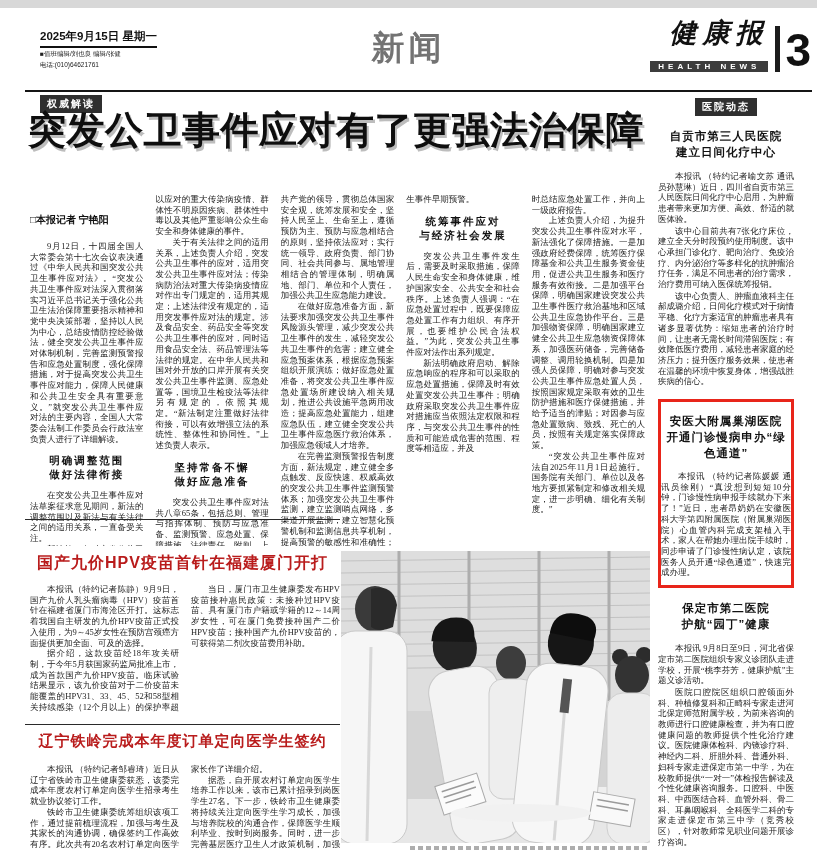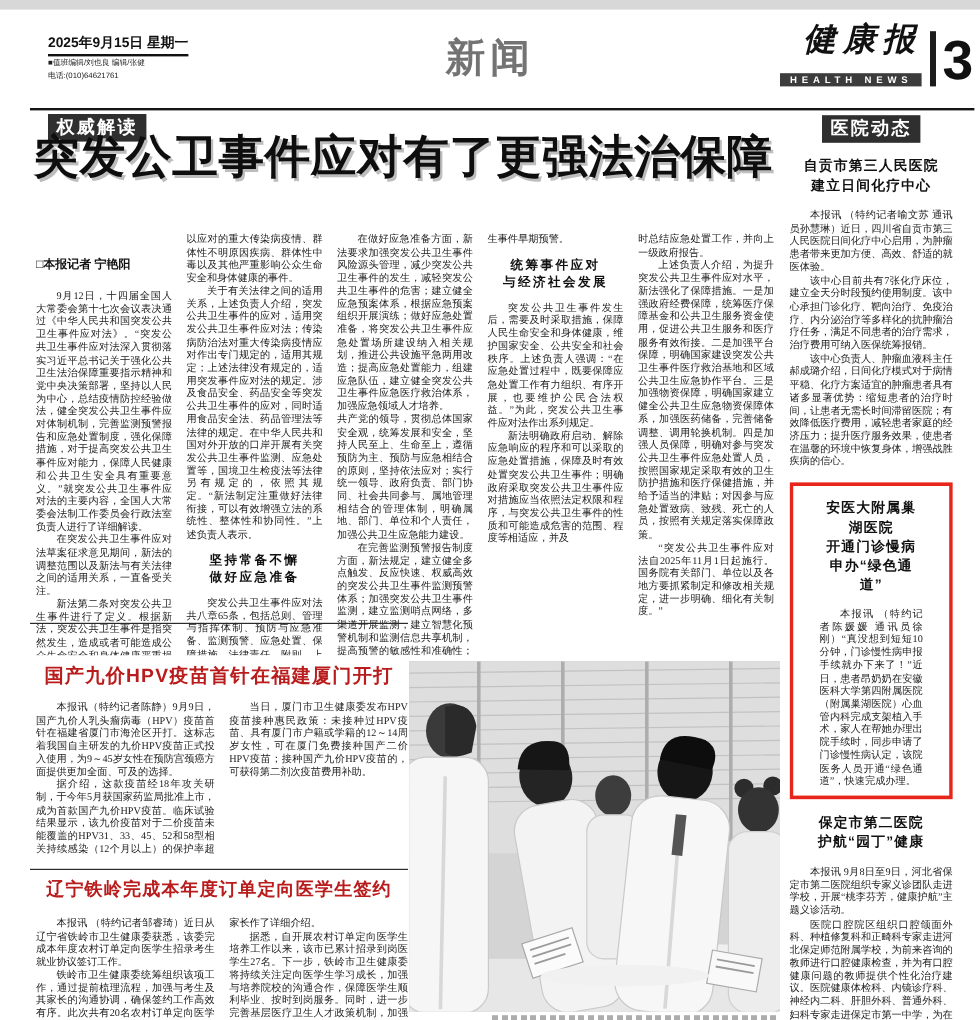--- a/index.html
+++ b/index.html
@@ -20,21 +20,21 @@
   .masthead{position:absolute;right:6px;top:18px;display:flex;align-items:flex-end;}
   .masthead-cn{font-family:"Liberation Serif",serif;font-style:italic;font-weight:bold;font-size:27px;
     letter-spacing:6px;color:#111;line-height:30px;text-align:right;}
   .masthead-en{background:#3c3c3c;color:#fff;font-family:"Liberation Sans",sans-serif;font-weight:bold;
     font-size:8px;letter-spacing:4px;padding:1px 8px;margin-top:13px;text-align:center;}
   .masthead-bar{width:5px;height:46px;background:#1c1c1c;margin:0 5px 0 7px;}
   .page-number{font-family:"Liberation Sans",sans-serif;font-weight:900;font-size:46px;line-height:44px;color:#111;}
   .header-rule{position:absolute;left:25px;top:90px;width:787px;height:2px;background:#151515;}
   
   .black-tag{background:#2f2f2f;color:#fff;font-family:"Liberation Sans",sans-serif;font-weight:bold;
-    font-size:15px;letter-spacing:2px;padding:2px 7px;display:inline-block;}
+    font-size:10px;letter-spacing:2px;padding:2px 7px;display:inline-block;}
   .main-tag{position:absolute;left:40px;top:95px;}
   .rail-tag-wrap{text-align:center;margin:2px 0 4px;}
   
   .main-headline{position:absolute;left:28px;top:105px;width:618px;
     font-family:Liberation Mono, monospace;font-weight:900;font-size:38px;letter-spacing:0.5px;
     color:#0e0e0e;text-shadow:2px 3px 0 #bdbdbd;white-space:nowrap;}
   .cols{position:absolute;display:flex;gap:12px;overflow:hidden;align-items:stretch;}
   .col{flex:1 1 0;overflow:hidden;text-align:justify;}
   #main-cols{left:30px;top:194px;width:615px;height:352px;}
   .para{font-size:8.5px;line-height:10.7px;text-indent:2em;margin:0;text-align:justify;color:#1b1b1b;}
@@ -54,21 +54,21 @@
   #ln-cols{left:30px;top:764px;width:310px;height:86px;}
   
   .photo{position:absolute;left:341px;top:551px;width:309px;height:292px;overflow:hidden;background:#d2d2d2;}
   .caption-clip{position:absolute;left:410px;top:846px;width:238px;height:4px;opacity:.55;
     background:repeating-linear-gradient(90deg,#6a6a6a 0 5px,transparent 5px 8px);}
   
   .right-rail{position:absolute;left:658px;top:94px;width:136px;height:756px;overflow:hidden;}
   .rail-headline{font-family:"Liberation Sans",sans-serif;font-weight:bold;font-size:11.5px;
     text-align:center;line-height:16px;margin:12px 0 11px;color:#111;letter-spacing:1px;}
   .rail-article .para{margin-bottom:1px;}
-  .red-box{border:3px solid var(--red,#e8251a);padding:3px 22px 6px;margin:12px 0 8px;}
+  .red-box{border:3px solid var(--red,#e8251a);padding:3px 0 6px;margin:12px 0 8px;}
   .red-box .rail-headline{margin:8px 0 10px;}
 </style>
 </head>
 <body>
 
 <div class="top-strip"></div>
 
 <div class="date-block">
   <div class="date-line">2025年9月15日 星期一</div>
   <div class="tiny-line">■值班编辑/刘也良 编辑/张健</div>
@@ -87,35 +87,39 @@
 </div>
 
 <div class="header-rule"></div>
 
 <div class="black-tag main-tag">权威解读</div>
 <div class="main-headline">突发公卫事件应对有了更强法治保障</div>
 <div class="cols" id="main-cols">
     <div class="col">
       <p class="byline">□本报记者 宁艳阳</p>
       <p class="para">9月12日，十四届全国人大常委会第十七次会议表决通过《中华人民共和国突发公共卫生事件应对法》。“突发公共卫生事件应对法深入贯彻落实习近平总书记关于强化公共卫生法治保障重要指示精神和党中央决策部署，坚持以人民为中心，总结疫情防控经验做法，健全突发公共卫生事件应对体制机制，完善监测预警报告和应急处置制度，强化保障措施，对于提高突发公共卫生事件应对能力，保障人民健康和公共卫生安全具有重要意义。”就突发公共卫生事件应对法的主要内容，全国人大常委会法制工作委员会行政法室负责人进行了详细解读。</p>
+      <div class="subhead">
+        <div>明确调整范围</div>
+        <div>做好法律衔接</div>
+      </div>
       <p class="para">在突发公共卫生事件应对法草案征求意见期间，新法的调整范围以及新法与有关法律之间的适用关系，一直备受关注。</p>
       <p class="para">新法第二条对突发公共卫生事件进行了定义。根据新法，突发公共卫生事件是指突然发生，造成或者可能造成公众生命安全和身体健康严重损害，需要采取应急处置措施予</p>
     </div>
     <div class="col">
       <p class="para noindent">以应对的重大传染病疫情、群体性不明原因疾病、群体性中毒以及其他严重影响公众生命安全和身体健康的事件。</p>
       <p class="para">关于有关法律之间的适用关系，上述负责人介绍，突发公共卫生事件的应对，适用突发公共卫生事件应对法；传染病防治法对重大传染病疫情应对作出专门规定的，适用其规定；上述法律没有规定的，适用突发事件应对法的规定。涉及食品安全、药品安全等突发公共卫生事件的应对，同时适用食品安全法、药品管理法等法律的规定。在中华人民共和国对外开放的口岸开展有关突发公共卫生事件监测、应急处置等，国境卫生检疫法等法律另有规定的，依照其规定。“新法制定注重做好法律衔接，可以有效增强立法的系统性、整体性和协同性。”上述负责人表示。</p>
       <div class="subhead">
         <div>坚持常备不懈</div>
         <div>做好应急准备</div>
       </div>
       <p class="para">突发公共卫生事件应对法共八章65条，包括总则、管理与指挥体制、预防与应急准备、监测预警、应急处置、保障措施、法律责任、附则。上述负责人从以下几个方面对新法的主要内容进行了概括说明。</p>
     </div>
     <div class="col">
+      <p class="para noindent">共产党的领导，贯彻总体国家安全观，统筹发展和安全，坚持人民至上、生命至上，遵循预防为主、预防与应急相结合的原则，坚持依法应对；实行统一领导、政府负责、部门协同、社会共同参与、属地管理相结合的管理体制，明确属地、部门、单位和个人责任，加强公共卫生应急能力建设。</p>
       <p class="para">在做好应急准备方面，新法要求加强突发公共卫生事件风险源头管理，减少突发公共卫生事件的发生，减轻突发公共卫生事件的危害；建立健全应急预案体系，根据应急预案组织开展演练；做好应急处置准备，将突发公共卫生事件应急处置场所建设纳入相关规划，推进公共设施平急两用改造；提高应急处置能力，组建应急队伍，建立健全突发公共卫生事件应急医疗救治体系，加强应急领域人才培养。</p>
-      <p class="para noindent">共产党的领导，贯彻总体国家安全观，统筹发展和安全，坚持人民至上、生命至上，遵循预防为主、预防与应急相结合的原则，坚持依法应对；实行统一领导、政府负责、部门协同、社会共同参与、属地管理相结合的管理体制，明确属地、部门、单位和个人责任，加强公共卫生应急能力建设。</p>
       <p class="para">在完善监测预警报告制度方面，新法规定，建立健全多点触发、反应快速、权威高效的突发公共卫生事件监测预警体系；加强突发公共卫生事件监测，建立监测哨点网络，多渠道开展监测，建立智慧化预警机制和监测信息共享机制，提高预警的敏感性和准确性；完善突发公共卫生事件报告制度，加强网络直报，畅通检验检测机构、社会公众等报告渠道，建立报告免责机制，实现突发公共卫</p>
     </div>
     <div class="col">
       <p class="para noindent">生事件早期预警。</p>
       <div class="subhead">
         <div>统筹事件应对</div>
         <div>与经济社会发展</div>
       </div>
       <p class="para">突发公共卫生事件发生后，需要及时采取措施，保障人民生命安全和身体健康，维护国家安全、公共安全和社会秩序。上述负责人强调：“在应急处置过程中，既要保障应急处置工作有力组织、有序开展，也要维护公民合法权益。”为此，突发公共卫生事件应对法作出系列规定。</p>
       <p class="para">新法明确政府启动、解除应急响应的程序和可以采取的应急处置措施，保障及时有效处置突发公共卫生事件；明确政府采取突发公共卫生事件应对措施应当依照法定权限和程序，与突发公共卫生事件的性质和可能造成危害的范围、程度等相适应，并及</p>

